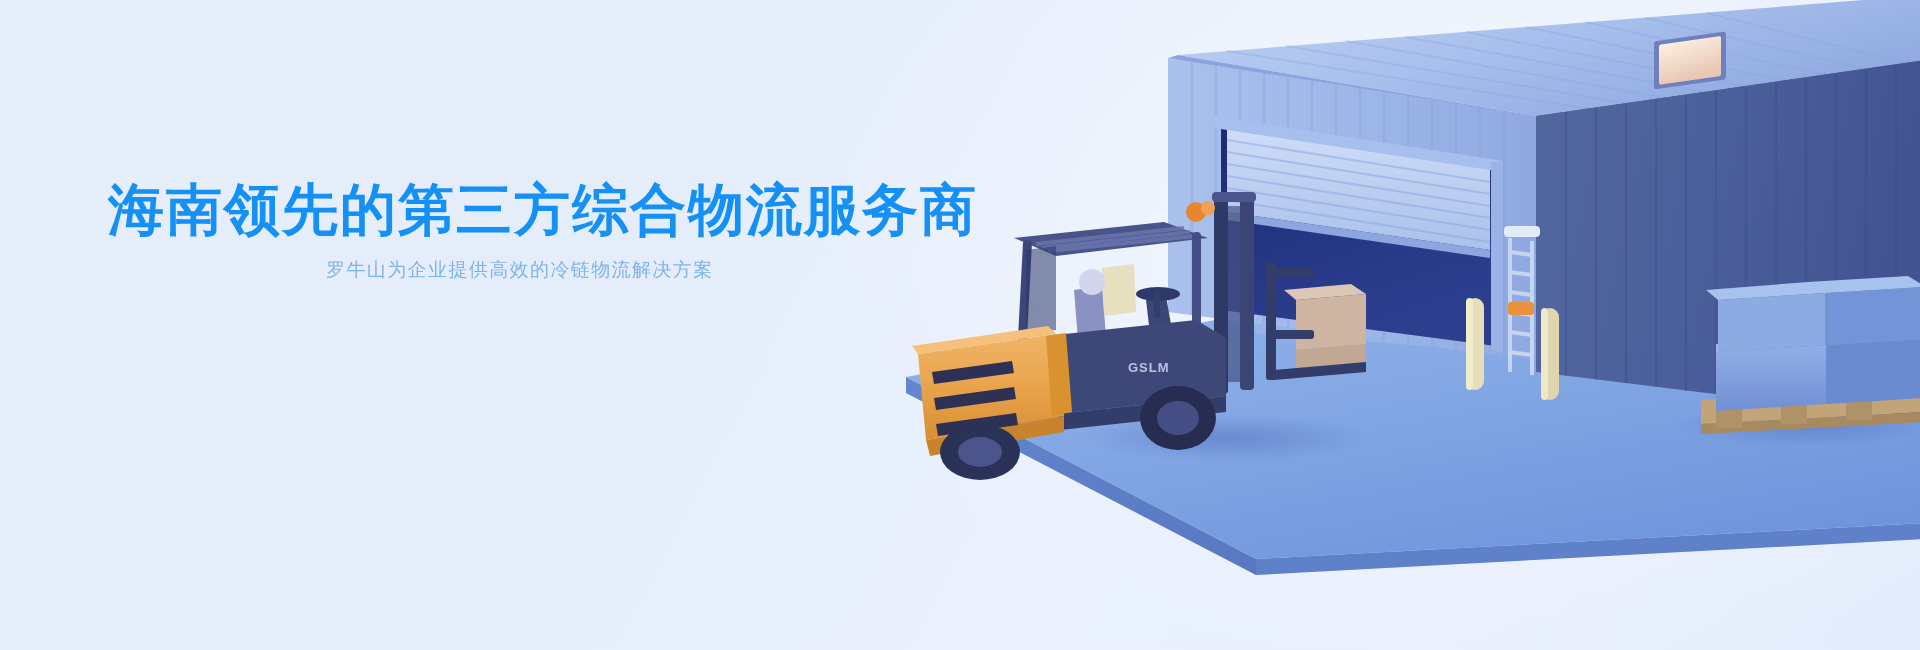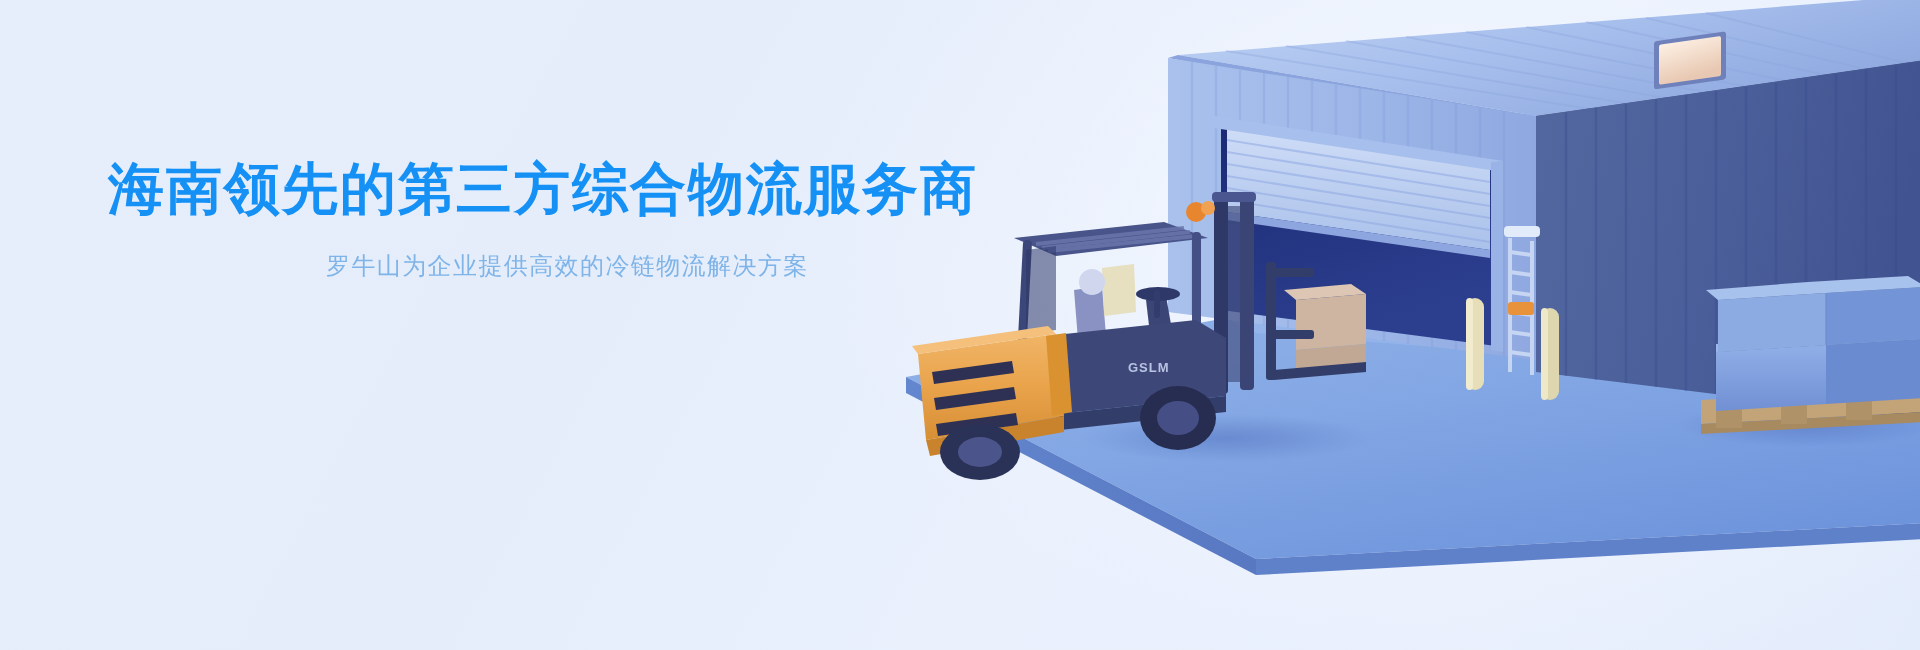--- a/index.html
+++ b/index.html
@@ -11,35 +11,35 @@
   .banner {
     position:relative;
     width:1920px; height:650px;
     background:
       radial-gradient(ellipse 1100px 700px at 78% 38%, #f3f7fe 0%, rgba(243,247,254,0) 62%),
       linear-gradient(118deg, #e6eefc 0%, #e5edfb 34%, #eaf1fd 58%, #e9f0fd 78%, #e3ecfb 100%);
     overflow:hidden;
   }
   .copy {
     position:absolute;
-    left:108px; top:156px;
+    left:108px; top:177px;
     width:900px;
   }
   .headline {
     font-size:56px;
     font-weight:bold;
     color:#1590f5;
     letter-spacing:2px;
     line-height:1.18;
     white-space:nowrap;
   }
   .subline {
-    margin-top:28px;
+    margin-top:14px;
     margin-left:218px;
-    font-size:24px;
+    font-size:19px;
     font-weight:normal;
     color:#7fb4e8;
     letter-spacing:1.4px;
     white-space:nowrap;
   }
   .art {
     position:absolute;
     right:-6px; top:0;
     width:1030px; height:650px;
     pointer-events:none;

